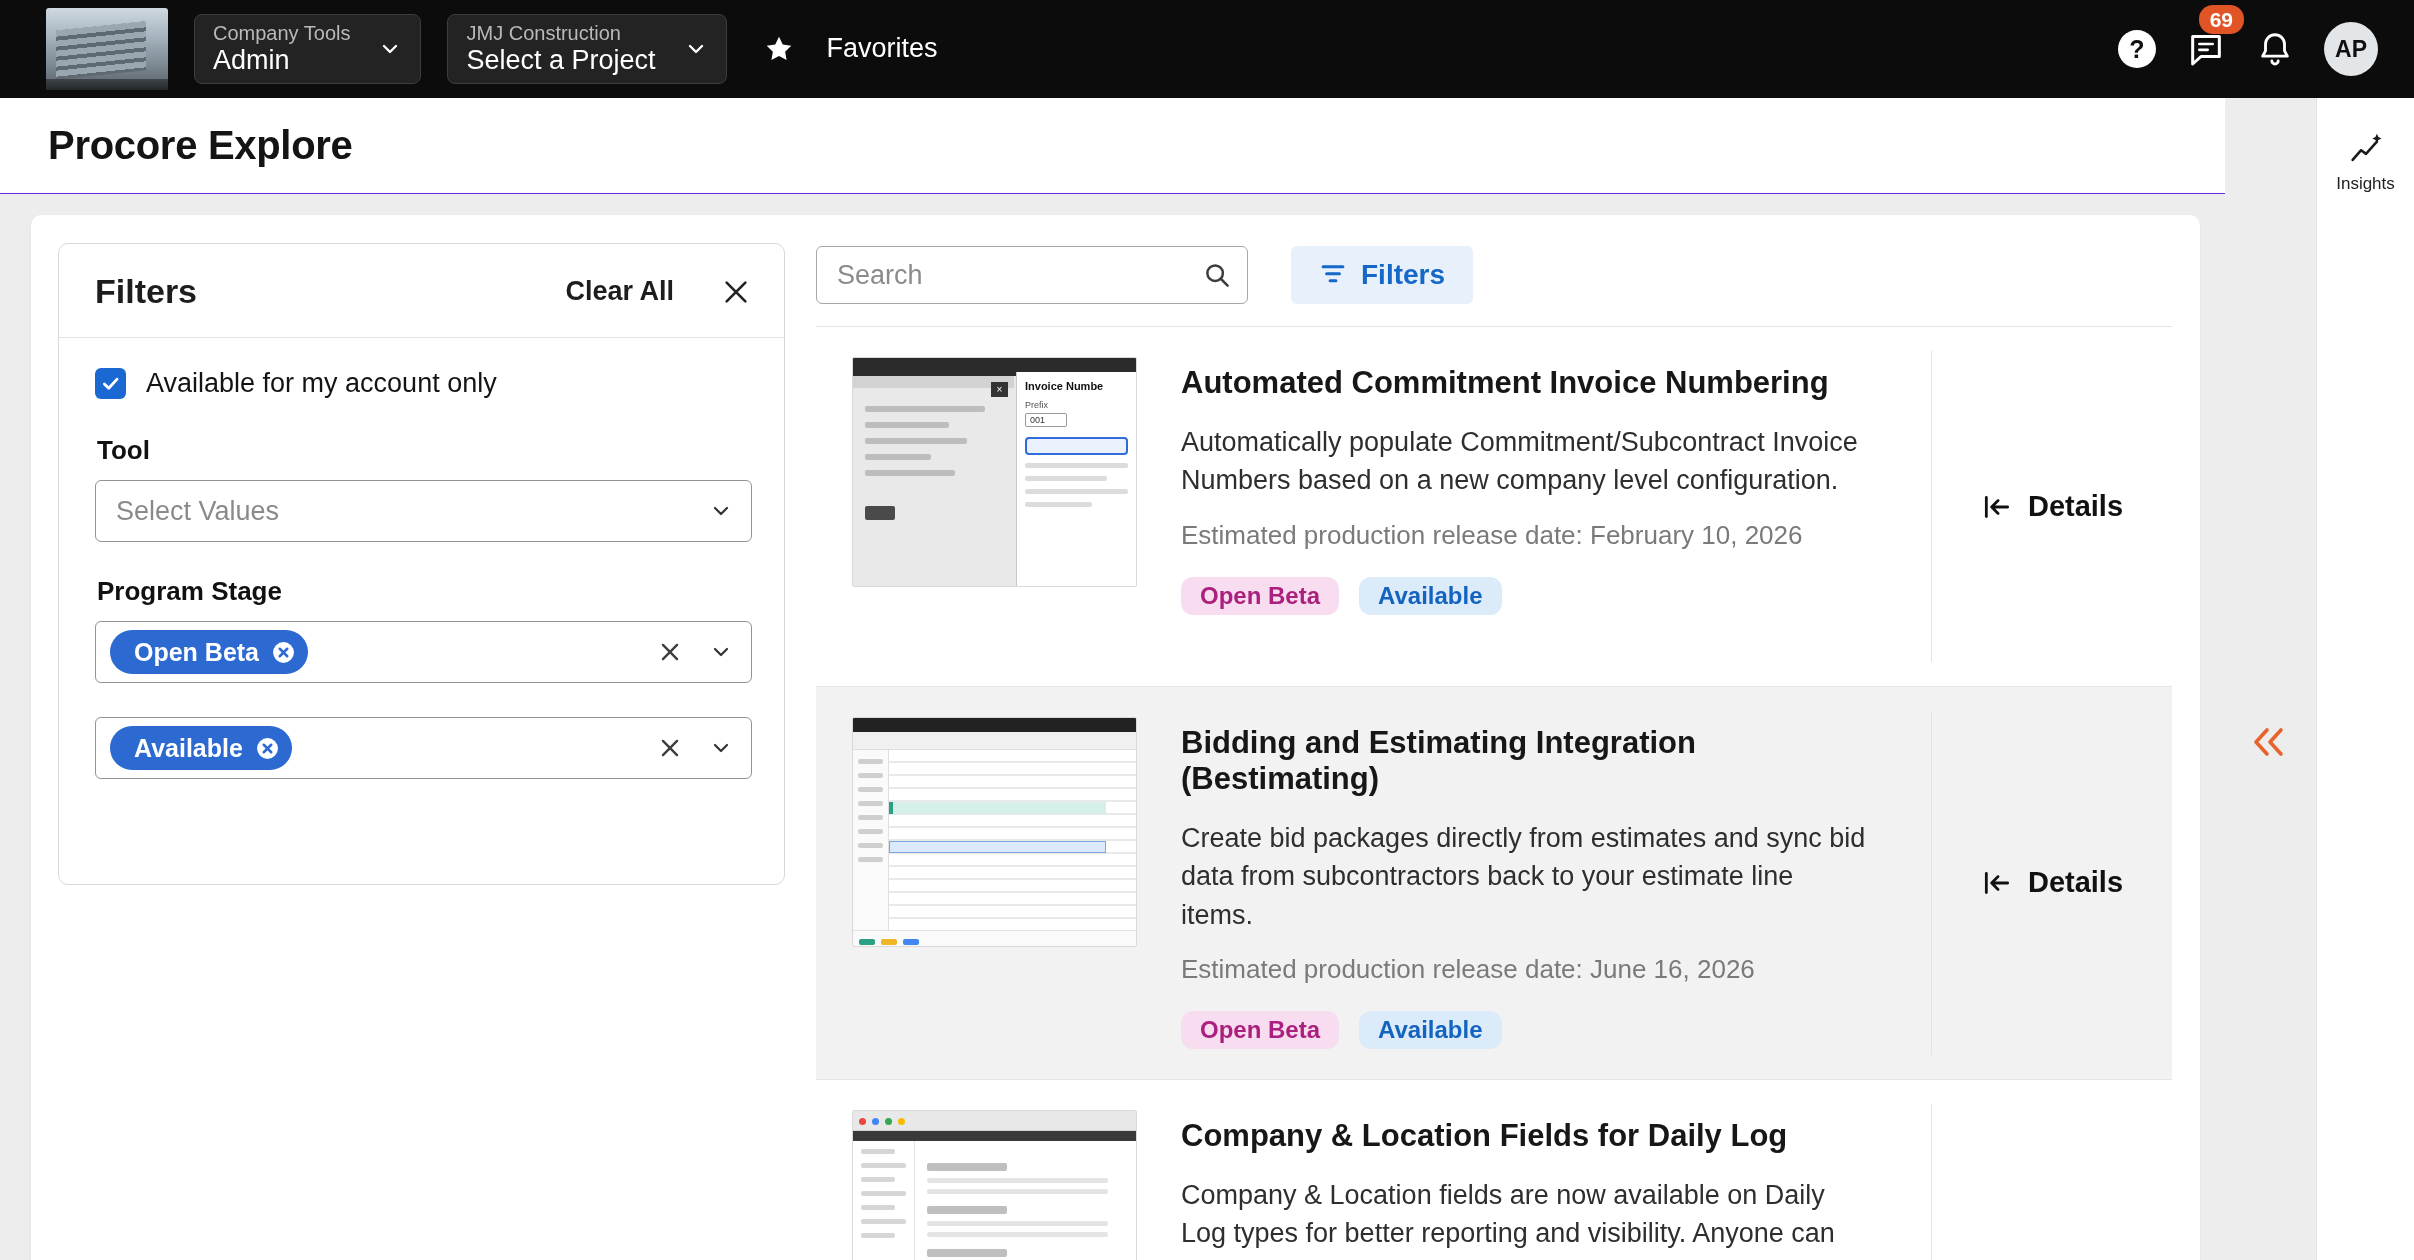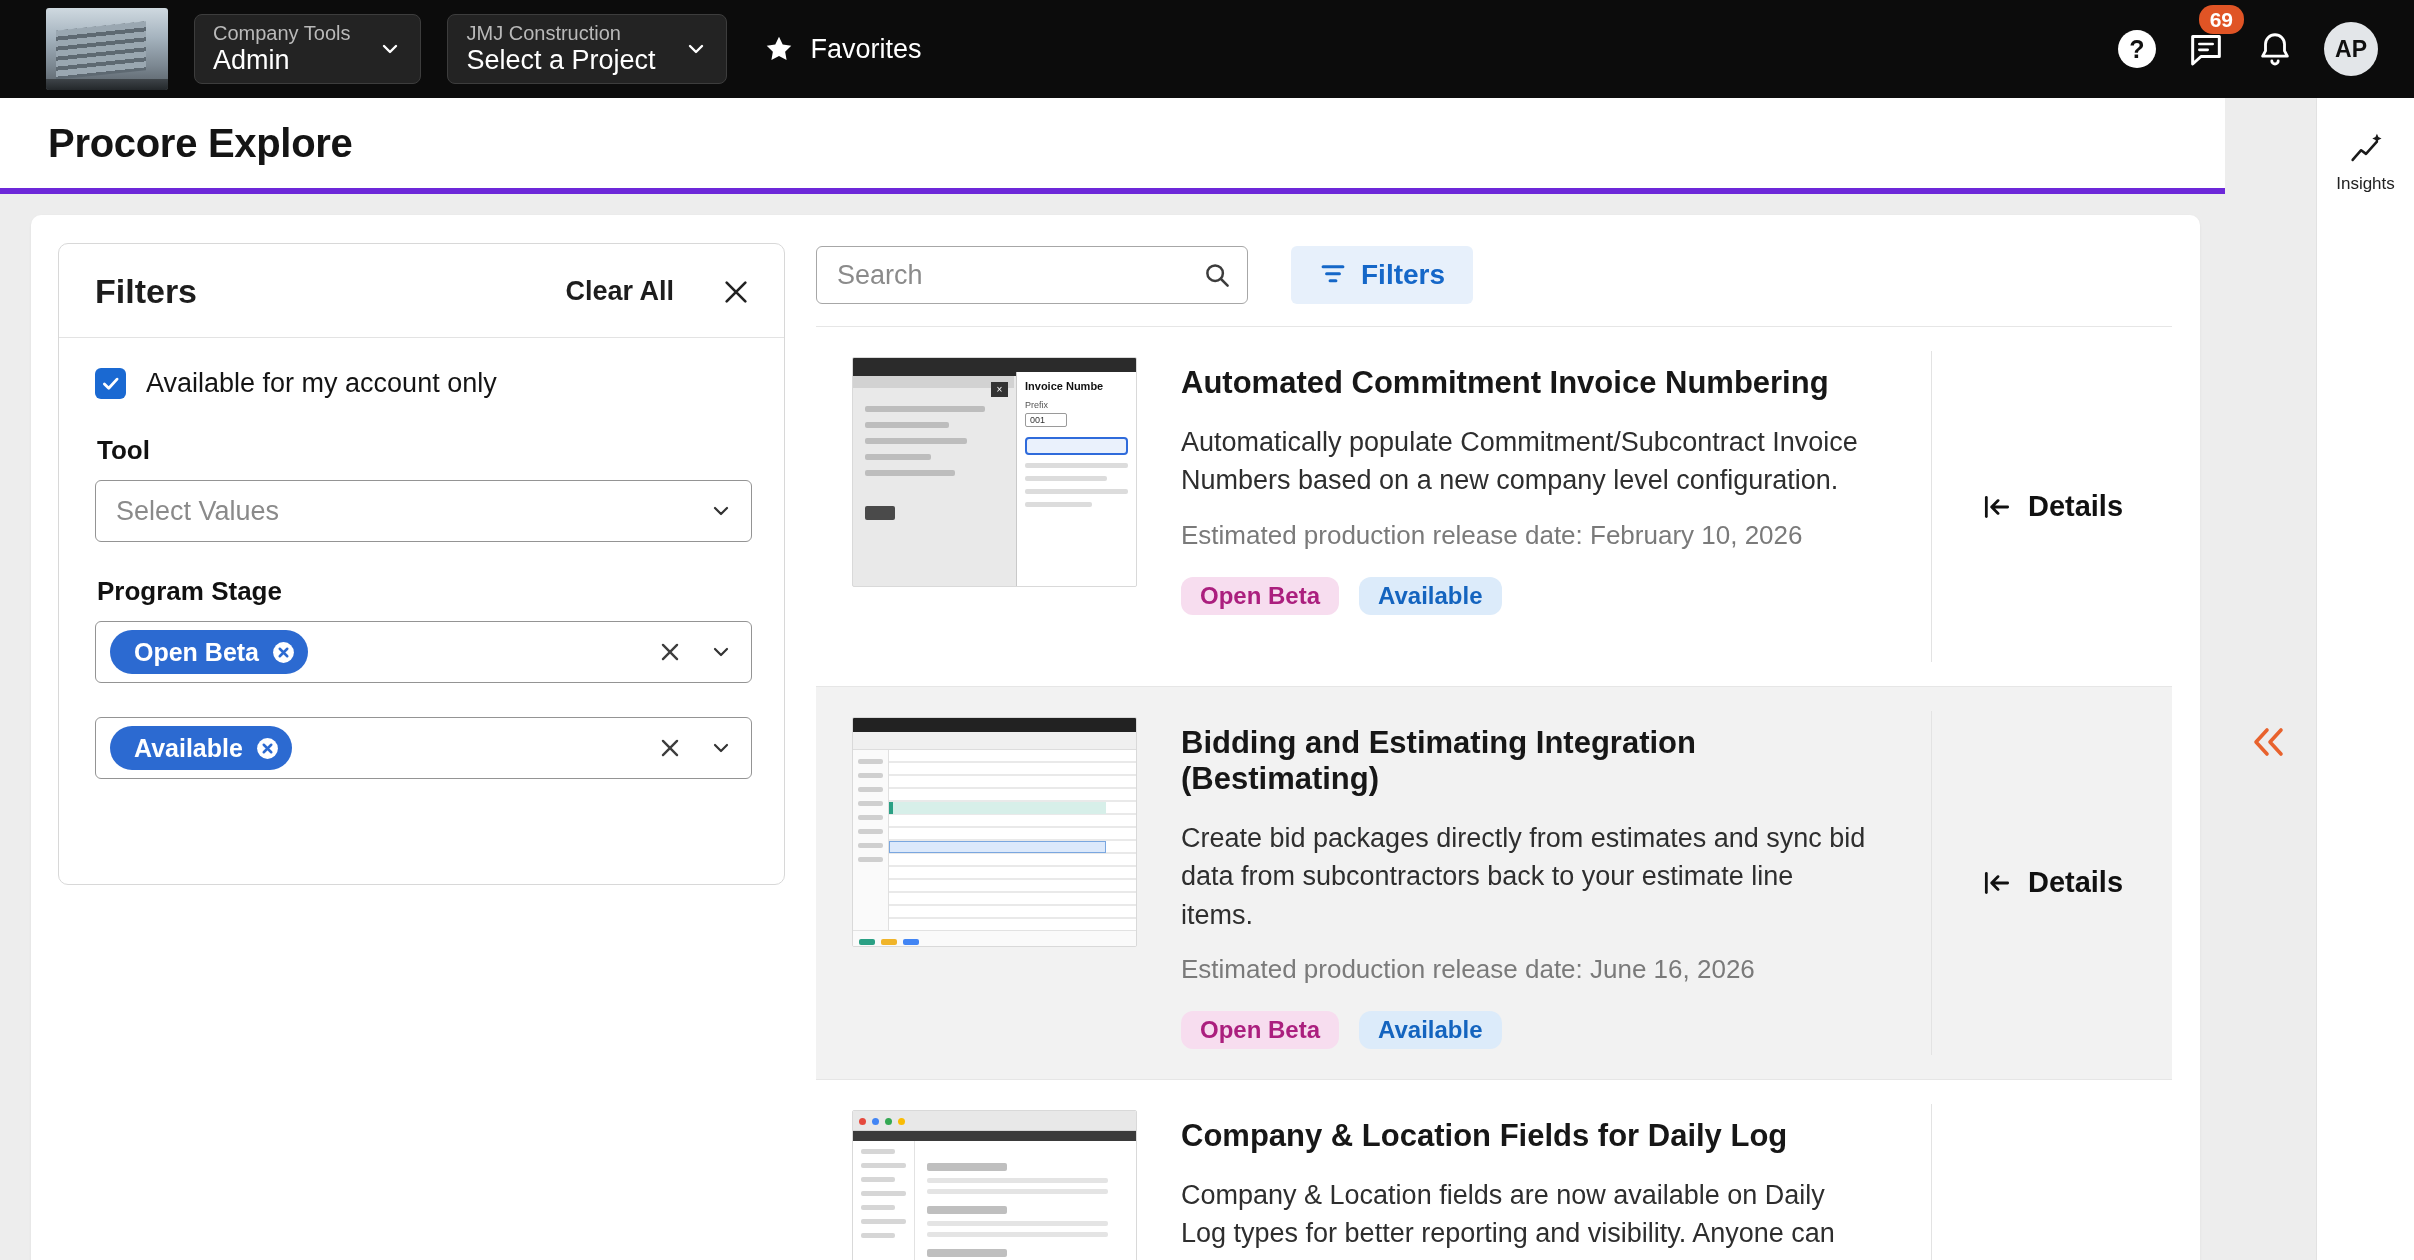--- a/index.html
+++ b/index.html
@@ -29,39 +29,39 @@
   .logo:after{ content:""; position:absolute; left:0; right:0; bottom:0; height:14%;
     background:linear-gradient(180deg,#3e4449,#23272a); }
   .nav-select{
     height:70px; background:#232323; border:1px solid #3d3d3d; border-radius:8px;
     display:flex; align-items:center; gap:28px; padding:0 18px 0 18px; min-width:216px;
     justify-content:space-between;
   }
   .ns-text{ display:flex; flex-direction:column; align-items:flex-start; line-height:1.15; }
   .ns-label{ font-size:20px; color:#b9b9b9; }
   .ns-value{ font-size:27px; color:#ffffff; font-weight:500; }
-  .favorites{ display:flex; align-items:center; gap:16px; color:#fff; font-size:27px; margin-left:10px; }
+  .favorites{ display:flex; align-items:flex-start; gap:32px; color:#fff; font-size:27px; margin-left:10px; }
   .icon-btn{ position:relative; display:flex; align-items:center; justify-content:center; }
   .help-circle{
     width:38px; height:38px; border-radius:50%; background:#fff; color:#111;
     font-size:25px; font-weight:700; display:flex; align-items:center; justify-content:center;
   }
   .count-badge{
     position:absolute; top:-24px; right:-18px; background:var(--notification_badge_bg,#e05425);
     color:#fff; font-size:21px; font-weight:700; border-radius:14px; padding:2px 11px; line-height:1.2;
   }
   .avatar{
     width:54px; height:54px; border-radius:50%; background:#e3e6e9; color:#101010;
     font-size:23px; font-weight:700; display:flex; align-items:center; justify-content:center;
   }
 
   
   .title-band{
     position:absolute; top:98px; left:0; width:2225px; height:96px; background:#fff;
-    border-bottom:6px solid #6d28d9; display:flex; align-items:center; padding-left:48px; z-index:5;
+    border-bottom:1px solid #6d28d9; display:flex; align-items:center; padding-left:48px; z-index:5;
   }
   .title-band h1{ font-size:40px; font-weight:800; color:#141414; letter-spacing:-0.3px; }
   .right-rail{
     position:absolute; top:98px; right:0; width:98px; bottom:0; background:#fff;
     border-left:1px solid #e2e2e2; display:flex; flex-direction:column; align-items:center;
     padding-top:34px; z-index:5;
   }
   .insights{ display:flex; flex-direction:column; align-items:center; gap:8px;text-align:center; }
   .insights span{ font-size:17px; color:#222; }
   .collapse-btn{ position:absolute; right:124px; top:722px; z-index:6; }

